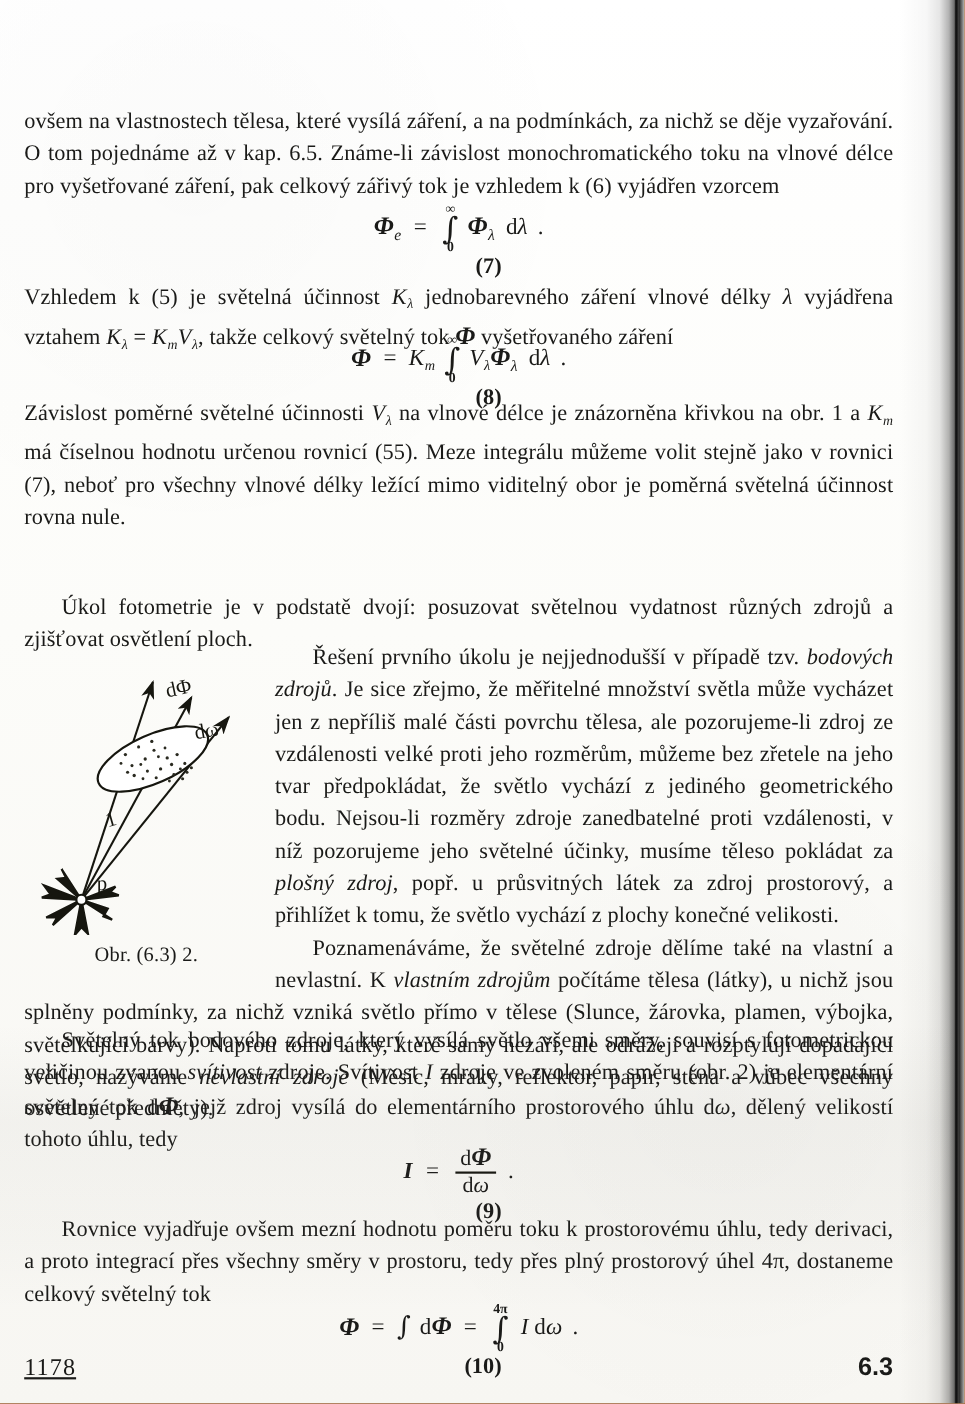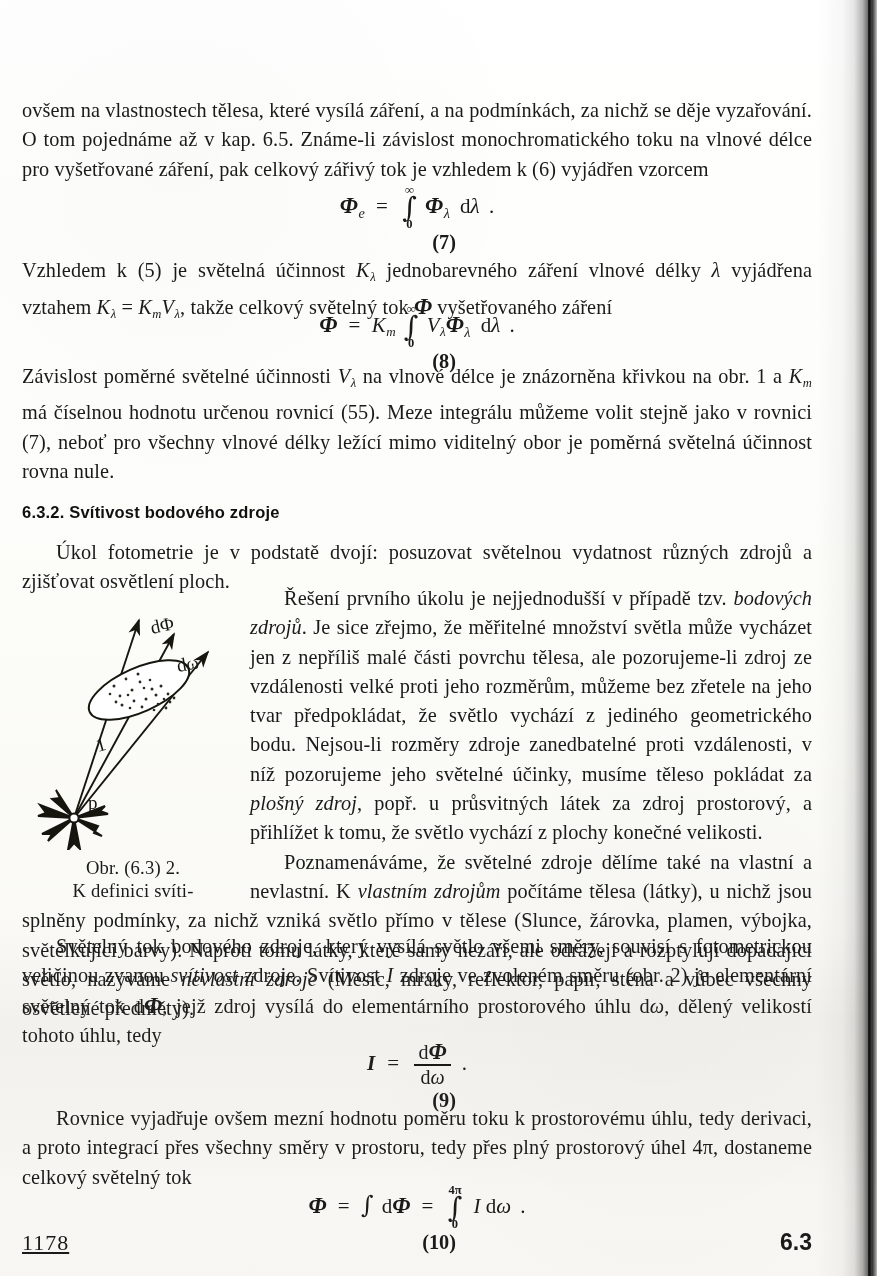--- a/index.html
+++ b/index.html
@@ -232,24 +232,20 @@
       <span style="padding-left:5px">d<span class="mi">λ</span></span>
       <span style="padding-left:4px">.</span>
     </div>
     <div class="eq-num">(8)</div>
   </div>
 
   <div class="blk" style="left:22px; top:362px; width:790px;">
     <p class="body"><span>Závislost poměrné světelné účinnosti </span><span class="mi">V<span class="sub">λ</span></span><span> na vlnové délce je znázorněna křivkou na obr. 1 a </span><span class="mi">K<span class="sub">m</span></span><span> má číselnou hodnotu určenou rovnicí (55). Meze integrálu můžeme volit stejně jako v rovnici (7), neboť pro všechny vlnové délky ležící mimo viditelný obor je poměrná světelná účinnost rovna nule.</span></p>
   </div>
 
-  <div class="heading" style="left:22px; top:503px;">
-    <span>6.3.2.</span>
-    <span>Svítivost bodového zdroje</span>
-  </div>
 
   <div class="blk" style="left:22px; top:538px; width:790px;">
     <p class="body indent">Úkol fotometrie je v podstatě dvojí: posuzovat světelnou vydatnost různých zdrojů a zjišťovat osvětlení ploch.</p>
   </div>
 
   <div class="figure-box">
     <svg width="222" height="250" viewBox="0 0 222 250">
       <defs>
         <marker id="ah" markerWidth="10" markerHeight="10" refX="8" refY="3.2" orient="auto">
           <path d="M0,0 L9,3.2 L0,6.4 L2.4,3.2 z" fill="#16160f"></path>
@@ -306,21 +302,20 @@
         <circle cx="52" cy="218" r="4.6" fill="#ffffff" stroke="#16160f" stroke-width="2"></circle>
       </g>
 
       <text x="130" y="34" font-family="Liberation Serif, serif" font-size="19" fill="#16160f" transform="rotate(-12 130 34)">dΦ</text>
       <text x="156" y="72" font-family="Liberation Serif, serif" font-size="19" fill="#16160f" transform="rotate(-10 156 72)">dω</text>
       <text x="76" y="152" font-family="Liberation Serif, serif" font-size="19" fill="#16160f" transform="rotate(-16 76 152)">1</text>
       <text x="66" y="209" font-family="Liberation Serif, serif" font-size="19" fill="#16160f">p</text>
     </svg>
     <div class="fig-caption">
       <div>Obr. (6.3) 2.</div>
-      <div>K  definici  svíti-</div>
     </div>
   </div>
 
   <div class="wrap-zone" style="left:22px; top:584px;">
     <div class="fig-float"></div>
     <p class="body indent"><span>Řešení prvního úkolu je nejjednodušší v případě tzv. </span><i class="it">bodových zdrojů</i><span>. Je sice zřejmo, že měřitelné množství světla může vycházet jen z nepříliš malé části povrchu tělesa, ale pozorujeme-li zdroj ze vzdálenosti velké proti jeho rozměrům, můžeme bez zřetele na jeho tvar předpokládat, že světlo vychází z jediného geometrického bodu. Nejsou-li rozměry zdroje zanedbatelné proti vzdálenosti, v níž pozorujeme jeho světelné účinky, musíme těleso pokládat za </span><i class="it">plošný zdroj</i><span>, popř. u průsvitných látek za zdroj prostorový, a přihlížet k tomu, že světlo vychází z plochy konečné velikosti.</span></p>
     <p class="body indent"><span>Poznamenáváme, že světelné zdroje dělíme také na vlastní a nevlastní. K </span><i class="it">vlastním zdrojům</i><span> počítáme tělesa (látky), u nichž jsou splněny podmínky, za nichž vzniká světlo přímo v tělese (Slunce, žárovka, plamen, výbojka, světélkující barvy). Naproti tomu látky, které samy nezáří, ale odrážejí a rozptylují dopadající světlo, nazýváme </span><i class="it">nevlastní zdroje</i><span> (Měsíc, mraky, reflektor, papír, stěna a vůbec všechny osvětlené předměty).</span></p>
   </div>
 
   <div class="blk" style="left:22px; top:932px; width:790px;">

